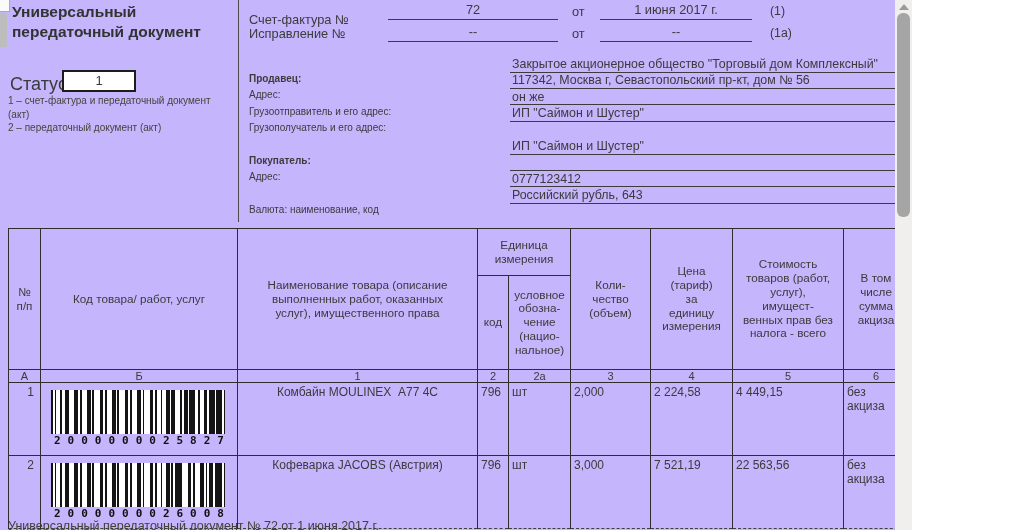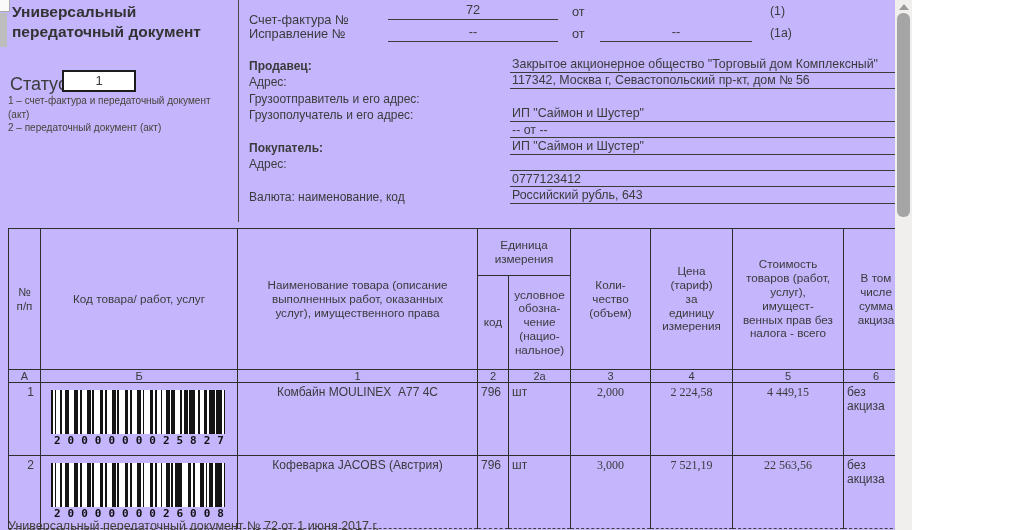--- a/index.html
+++ b/index.html
@@ -27,37 +27,37 @@
 
   
   .inv-label { position:absolute; font-size:12.8px; }
   .inv-line { position:absolute; border-bottom:1px solid #3c3c3c; text-align:center; font-size:12.8px;
     padding-bottom:2px; height:18px; }
   .inv-ref { position:absolute; font-size:12.3px; }
 
   
   .parties { position:absolute; left:249px; top:57px; width:747px; }
   .prow { position:relative; height:16.4px; }
-  .plabel { position:absolute; left:0; top:2px; width:258px; font-size:12px; white-space:nowrap; }
+  .plabel { position:absolute; left:0; top:16px; width:258px; font-size:10px; white-space:nowrap; }
   .plabel.bold { font-weight:bold; }
   .pv { position:absolute; left:261px; top:0; width:486px; height:15.6px; border-bottom:1px solid #3c3c3c;
     font-size:12.4px; padding-left:2px; white-space:nowrap; overflow:hidden; }
 
   
   table.goods { position:absolute; left:8px; top:228px; width:984px; border-collapse:collapse;
     table-layout:fixed; font-size:11.7px; color:#3b3b3b; }
   table.goods th, table.goods td { border:1px solid #2e2e2e; font-weight:normal; vertical-align:middle;
     text-align:center; padding:9px 2px; line-height:1.18; }
   .pre { white-space:pre-line; }
   tr.letters td { height:13px; font-size:11px; padding:0; line-height:12px; }
   tr.item td { height:73px; vertical-align:top; font-size:12px; padding:2px 3px; }
   tr.item td.num { text-align:right; padding-right:6px; }
   tr.item td.name { text-align:center; white-space:pre-wrap; }
   tr.item td.lft { text-align:left; }
-  tr.item td.rgt { text-align:center;font-family:Liberation Serif, serif; }
+  tr.item td.rgt { text-align:left; }
   tr.item-last td { border-bottom:1px dashed #3f3f3f; }
 
   
   .barcode { width:176px; margin:5px auto 0 auto; }
   .bc-bars { display:flex; height:44px; }
   .bc-bars div { height:100%; }
   .bc-digits { display:flex; justify-content:space-between; padding:0 3px; margin-top:1px;
     font-family:"DejaVu Sans Mono", monospace; font-weight:bold; font-size:11px; color:#111; }
 
   
@@ -81,46 +81,47 @@
   <div class="status-label">Статус:</div>
   <div class="status-box">1</div>
   <div class="note note1">1 – счет-фактура и передаточный  документ (акт)</div>
   <div class="note note2">2 – передаточный  документ (акт)</div>
 
   <div class="vdivider"></div>
 
   <div class="inv-label" style="left:249px; top:12px;">Счет-фактура №</div>
   <div class="inv-line" style="left:388px; top:2px; width:170px;">72</div>
   <div class="inv-label" style="left:572px; top:4px;">от</div>
+  <div class="inv-line" style="left:600px; top:2px; width:152px;">1 июня 2017 г.</div>
   <div class="inv-ref" style="left:770px; top:4px;">(1)</div>
 
   <div class="inv-label" style="left:249px; top:26px;">Исправление №</div>
   <div class="inv-line" style="left:388px; top:24px; width:170px;">--</div>
   <div class="inv-label" style="left:572px; top:26px;">от</div>
   <div class="inv-line" style="left:600px; top:24px; width:152px;">--</div>
   <div class="inv-ref" style="left:770px; top:26px;">(1а)</div>
 
   <div class="parties">
     <div class="prow">
       <div class="plabel bold">Продавец:</div>
       <div class="pv">Закрытое акционерное общество "Торговый дом Комплексный"</div>
     </div>
     <div class="prow">
       <div class="plabel">Адрес:</div>
       <div class="pv">117342, Москва г, Севастопольский пр-кт, дом № 56</div>
     </div>
     <div class="prow">
       <div class="plabel">Грузоотправитель и его адрес:</div>
+      <div class="pv">он же</div>
     </div>
     <div class="prow">
       <div class="plabel">Грузополучатель и его адрес:</div>
       <div class="pv">ИП "Саймон и Шустер"</div>
     </div>
     <div class="prow">
-      <div class="pv">-- от --</div>
     </div>
     <div class="prow">
       <div class="plabel bold">Покупатель:</div>
       <div class="pv">ИП "Саймон и Шустер"</div>
     </div>
     <div class="prow">
       <div class="plabel">Адрес:</div>
       <div class="pv"></div>
     </div>
     <div class="prow">

